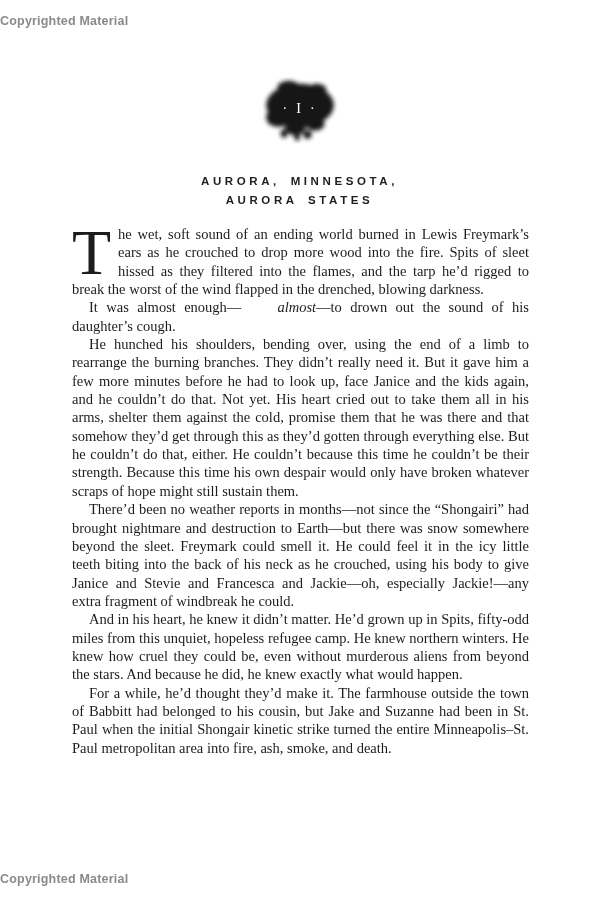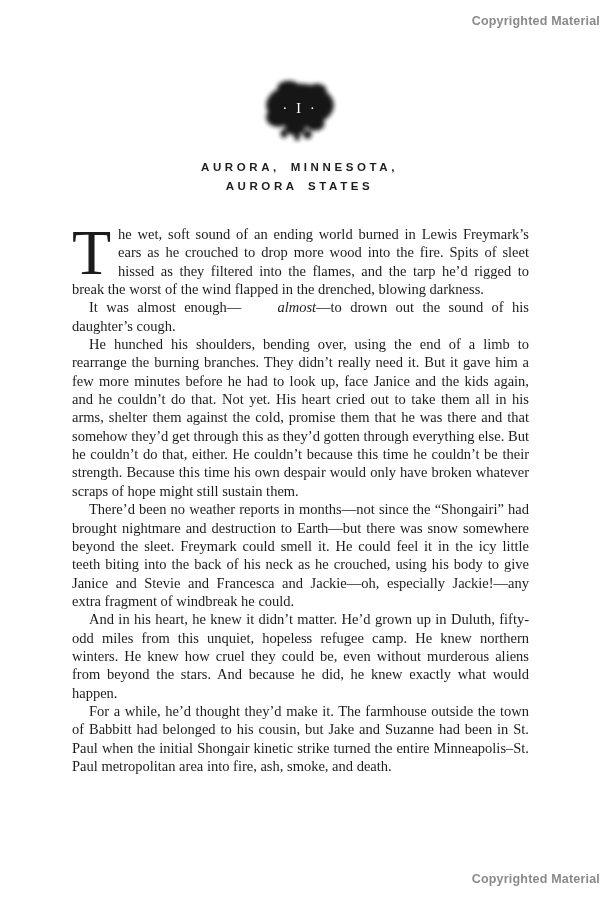--- a/index.html
+++ b/index.html
@@ -12,42 +12,42 @@
     width: 600px;
     height: 906px;
     background: #ffffff;
     overflow: hidden;
     font-family: "Liberation Serif", serif;
   }
   .copyright {
     position: absolute;
     left: 0;
     width: 600px;
-    text-align: right;
+    text-align: left;
     font-family: "Liberation Sans", sans-serif;
     font-weight: 700;
     font-size: 12.5px;
     color: #8a8a8a;
     letter-spacing: 0.2px;
   }
   .copyright.top { top: 14px; }
   .copyright.bottom { top: 872px; }
 
   .blot-wrap {
     position: absolute;
     top: 76px;
     left: 50%;
     transform: translateX(-50%);
     width: 94px;
     height: 68px;
   }
 
   .heading {
     position: absolute;
-    top: 158px;
+    top: 172px;
     left: 0;
     width: 599px;
     text-align: center;
     font-family: "Liberation Sans", sans-serif;
     font-weight: 700;
     font-size: 11.5px;
     letter-spacing: 3.6px;
     word-spacing: 4px;
     line-height: 19px;
     color: #1e1e1e;
@@ -114,19 +114,19 @@
   <div class="heading">
     <div>AURORA, MINNESOTA,</div>
     <div>AURORA STATES</div>
   </div>
 
   <div class="body-text">
       <p class="first"><span class="dropcap">T</span>he wet, soft sound of an ending world burned in Lewis Freymark’s ears as he crouched to drop more wood into the fire. Spits of sleet hissed as they filtered into the flames, and the tarp he’d rigged to break the worst of the wind flapped in the drenched, blowing darkness.</p>
       <p>It was almost enough—<i>almost</i>—to drown out the sound of his daughter’s cough.</p>
       <p>He hunched his shoulders, bending over, using the end of a limb to rearrange the burning branches. They didn’t really need it. But it gave him a few more minutes before he had to look up, face Janice and the kids again, and he couldn’t do that. Not yet. His heart cried out to take them all in his arms, shelter them against the cold, promise them that he was there and that somehow they’d get through this as they’d gotten through everything else. But he couldn’t do that, either. He couldn’t because this time he couldn’t be their strength. Because this time his own despair would only have broken whatever scraps of hope might still sustain them.</p>
       <p>There’d been no weather reports in months—not since the “Shongairi” had brought nightmare and destruction to Earth—but there was snow somewhere beyond the sleet. Freymark could smell it. He could feel it in the icy little teeth biting into the back of his neck as he crouched, using his body to give Janice and Stevie and Francesca and Jackie—oh, especially Jackie!—any extra fragment of windbreak he could.</p>
-      <p>And in his heart, he knew it didn’t matter. He’d grown up in Duluth, fifty-odd miles from this unquiet, hopeless refugee camp. He knew northern winters. He knew how cruel they could be, even without murderous aliens from beyond the stars. And because he did, he knew exactly what would happen.</p>
+      <p>And in his heart, he knew it didn’t matter. He’d grown up in Spits, fifty-odd miles from this unquiet, hopeless refugee camp. He knew northern winters. He knew how cruel they could be, even without murderous aliens from beyond the stars. And because he did, he knew exactly what would happen.</p>
       <p>For a while, he’d thought they’d make it. The farmhouse outside the town of Babbitt had belonged to his cousin, but Jake and Suzanne had been in St. Paul when the initial Shongair kinetic strike turned the entire Minneapolis–St. Paul metropolitan area into fire, ash, smoke, and death.</p>
     </div>
 
   <div class="copyright bottom">Copyrighted Material</div>
 
 </div>
 
 </body></html>

